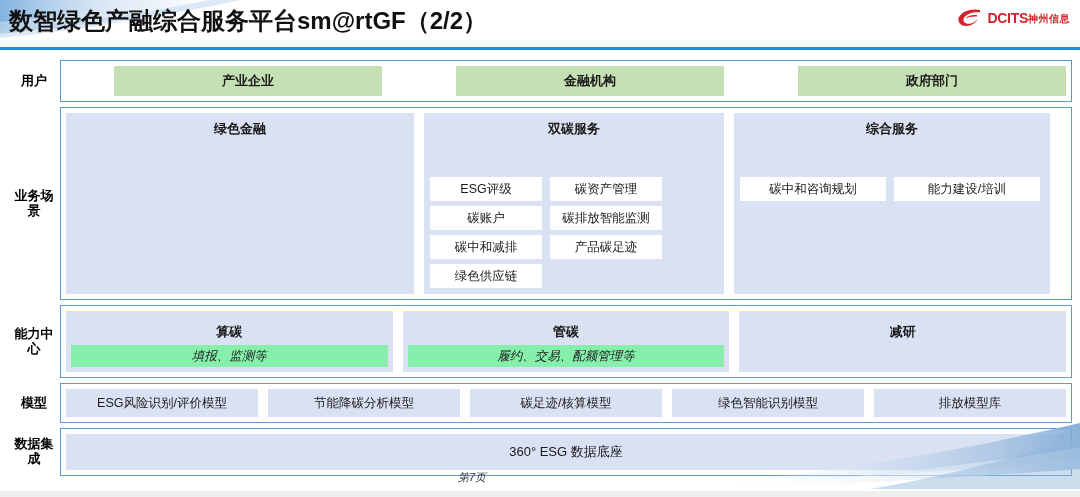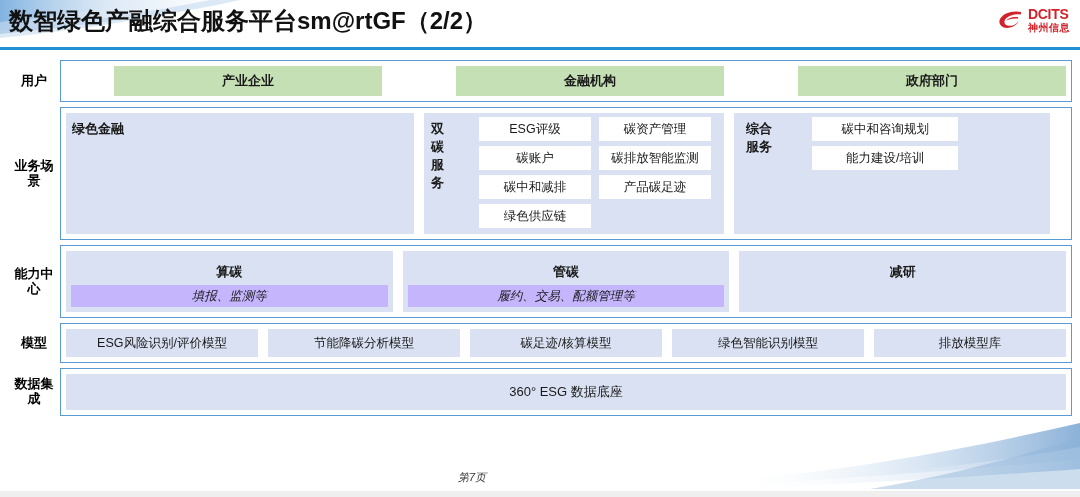--- a/index.html
+++ b/index.html
@@ -53,22 +53,23 @@
     display: flex;
     align-items: center;
     gap: 4px;
   }
   .logo-mark {
     width: 26px; height: 22px;
     flex: 0 0 auto;
   }
   .logo-text {
     display: flex;
-    flex-direction: column;
+    flex-direction: row;
     line-height: 1;
+    align-items: center;
   }
   .logo-en {
     font-size: 14px;
     font-weight: bold;
     color: #D2222A;
     letter-spacing: -0.3px;
   }
   .logo-cn {
     font-size: 10px;
     font-weight: bold;
@@ -136,21 +137,21 @@
   
   .scenarios {
     display: flex;
     gap: 10px;
   }
   .scen-group {
     background: #D9E1F2;
     padding: 4px 6px 6px 6px;
     box-sizing: border-box;
     display: flex;
-    flex-direction: row;
+    flex-direction: column;
     gap: 34px;
   }
   .scen-g0 { width: 348px; }
   .scen-g1 { width: 300px; }
   .scen-g2 { width: 316px; }
   .scen-title {
     text-align: center;
     font-size: 13px;
     font-weight: bold;
     color: #1a1a1a;
@@ -193,21 +194,21 @@
     box-sizing: border-box;
   }
   .cap-title {
     text-align: center;
     font-size: 13px;
     font-weight: bold;
     color: #1a1a1a;
     padding: 2px 0 4px 0;
   }
   .cap-sub {
-    background: #c4b5fd;
+    background: #86efac;
     height: 22px;
     display: flex;
     align-items: center;
     justify-content: center;
     font-size: 12.5px;
     font-style: italic;
     color: #1a1a1a;
   }
 
   

